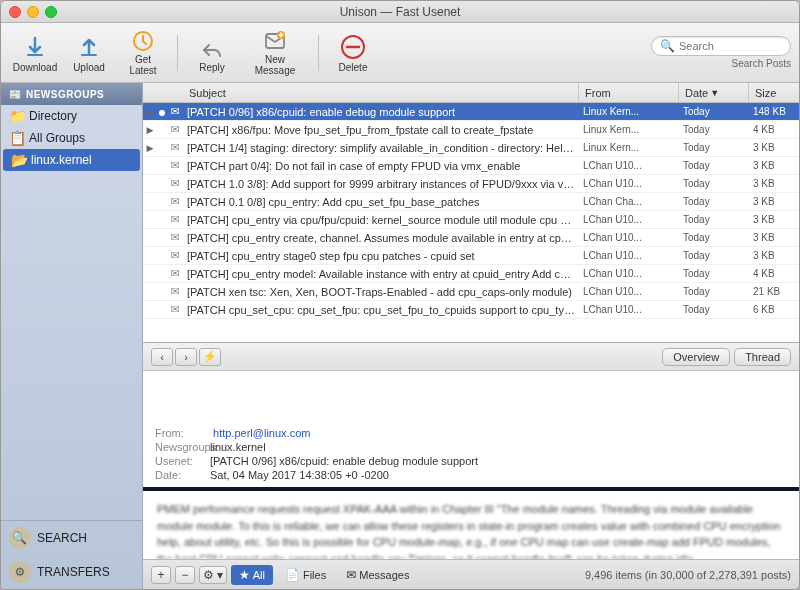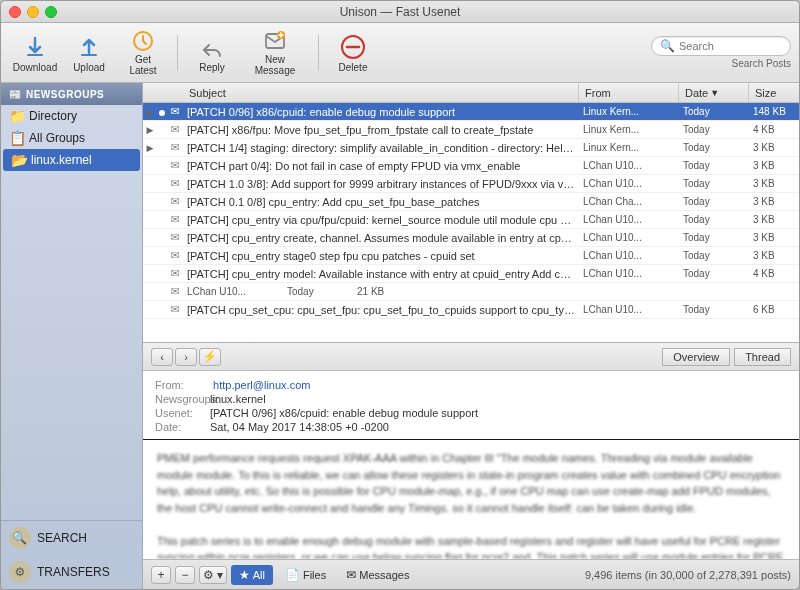--- a/index.html
+++ b/index.html
@@ -302,37 +302,38 @@
     }
     .nav-spacer { flex: 1; }
     .view-btns {
       display: flex;
       gap: 4px;
     }
     .view-btn {
       padding: 2px 10px;
       background: linear-gradient(to bottom, #f8f8f8, #e0e0e0);
       border: 1px solid #b0b0b0;
-      border-radius: 0;
+      border-radius: 5px;
       cursor: pointer;
       font-size: 11px;
       color: #333;
     }
     
     .preview-area {
       flex: 1;
       background: white;
       overflow: hidden;
       display: flex;
       flex-direction: column;
     }
     .preview-header {
       padding: 8px 12px 4px;
-      border-bottom: 1px solid #0f172a;
+      border-bottom: 4px solid #0f172a;
       flex-shrink: 0;
+      margin-top: 48px;
     }
     .preview-header-row {
       display: flex;
       font-size: 11px;
       margin-bottom: 2px;
       color: #444;
     }
     .preview-header-row .field-label {
       width: 55px;
       color: #888;
@@ -658,20 +659,21 @@
             <span class="msg-subject">[PATCH] cpu_entry model: Available instance with entry at cpuid_entry Add cpu_set patches: find cpuid set support to create_state</span>
             <span class="msg-from">LChan U10...</span>
             <span class="msg-date">Today</span>
             <span class="msg-size">4 KB</span>
           </div>
 
           <div class="message-row">
             <span class="msg-expand"></span>
             <span class="msg-dot"></span>
             <span class="msg-icon">✉</span>
+            <span class="msg-subject">[PATCH xen tsc: Xen, Xen, BOOT-Traps-Enabled - add cpu_caps-only module)</span>
             <span class="msg-from">LChan U10...</span>
             <span class="msg-date">Today</span>
             <span class="msg-size">21 KB</span>
           </div>
 
           <div class="message-row">
             <span class="msg-expand"></span>
             <span class="msg-dot"></span>
             <span class="msg-icon">✉</span>
             <span class="msg-subject">[PATCH cpu_set_cpu: cpu_set_fpu: cpu_set_fpu_to_cpuids support to cpu_type kernel base patch)</span>

